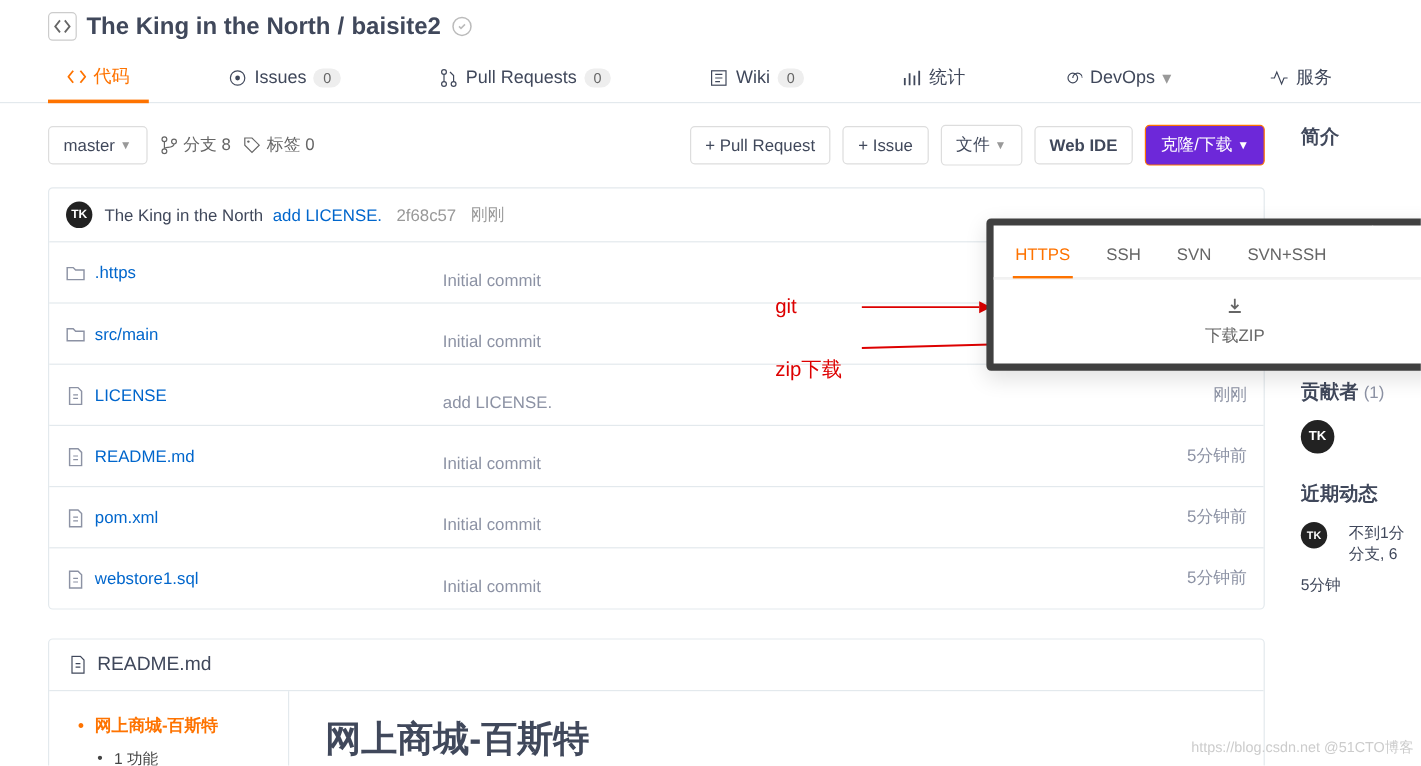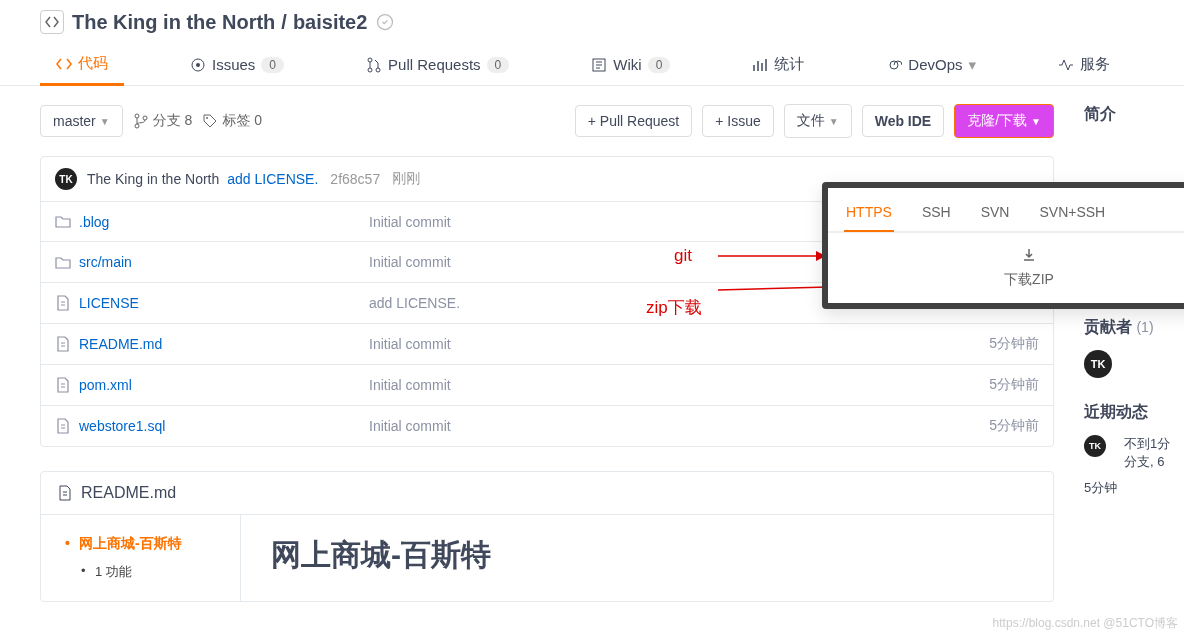--- a/index.html
+++ b/index.html
@@ -12,35 +12,35 @@
 .watch-btn { margin-left: auto; border: 1px solid #ddd; border-radius: 4px 0 0 4px; padding: 6px 12px; display: flex; align-items: center; gap: 6px; color: #444; background: #fff; cursor: pointer; }
 .tabs { display: flex; border-bottom: 1px solid #e3e9ed; padding: 0 40px; gap: 50px; }
 .tab { display: flex; align-items: center; gap: 6px; padding: 10px 16px; color: #40485b; cursor: pointer; font-size: 15px; }
 .tab.active { color: #fe7300; border-bottom: 3px solid #fe7300; margin-bottom: -1px; }
 .tab .count { background: #eee; border-radius: 10px; padding: 1px 8px; font-size: 12px; color: #666; }
 .main { display: flex; padding: 18px 0 0 40px; }
 .left { flex: 1; min-width: 0; }
 .right { width: 130px; padding-left: 30px; }
 .toolbar { display: flex; align-items: center; gap: 10px; margin-bottom: 18px; }
 .btn { border: 1px solid #ddd; border-radius: 4px; padding: 7px 12px; background: #fff; color: #40485b; cursor: pointer; font-size: 14px; display: flex; align-items: center; gap: 4px; }
-.btn-orange { background: #d946ef; border-color: #fe7300; color: #fff; }
+.btn-orange { background: #6d28d9; border-color: #fe7300; color: #fff; }
 .branch-info { display: flex; align-items: center; gap: 4px; color: #666; font-size: 14px; }
 .spacer { flex: 1; }
 .file-table { border: 1px solid #e3e9ed; border-radius: 4px; }
 .commit-row { display: flex; align-items: center; padding: 11px 14px; border-bottom: 1px solid #e3e9ed; }
 .avatar { width: 22px; height: 22px; border-radius: 50%; background: #222; color: #fff; font-size: 10px; font-weight: bold; display: flex; align-items: center; justify-content: center; margin-right: 10px; }
 .commit-author { color: #40485b; margin-right: 8px; }
 .commit-msg { color: #06c; }
 .commit-hash { color: #999; margin-left: 12px; }
 .file-row { display: flex; align-items: center; padding: 11px 14px; border-bottom: 1px solid #e3e9ed; }
 .file-row:last-child { border-bottom: none; }
 .file-icon { color: #8c92a4; margin-right: 8px; width: 16px; }
 .file-name { color: #06c; width: 290px; }
 .file-name .main-part { color: #06c; }
-.file-msg { color: #8c92a4; flex: 1; }
+.file-msg { color: #8c92a4; flex: 1; margin-top: 12px; }
 .file-time { color: #8c92a4; }
 .readme-box { border: 1px solid #e3e9ed; border-radius: 4px; margin-top: 24px; }
 .readme-header { padding: 12px 16px; border-bottom: 1px solid #e3e9ed; display: flex; align-items: center; gap: 8px; color: #40485b; font-size: 16px; }
 .readme-body { display: flex; }
 .toc { width: 200px; padding: 16px 8px 16px 24px; border-right: 1px solid #e3e9ed; }
 .toc-item { color: #fe7300; font-weight: 600; padding: 4px 0 6px 14px; position: relative; font-size: 14px; }
 .toc-item::before { content: "•"; position: absolute; left: 0; color: #fe7300; }
 .toc-sub { color: #444; font-size: 13px; padding: 4px 0 4px 30px; position: relative; }
 .toc-sub::before { content: "•"; position: absolute; left: 16px; }
 .readme-content { padding: 20px 30px; }
@@ -181,21 +181,21 @@
         <span class="commit-author">The King in the North</span>
         <span class="commit-msg">add LICENSE.</span>
         <span class="commit-hash">2f68c57</span>
         <span class="commit-hash">刚刚</span>
       </div>
       <div id="file-rows">
           <div class="file-row">
             <span class="file-icon"><svg class="ic" viewBox="0 0 16 16">
                 <path d="M1 3h5l2 2h7v8H1z" fill="none" stroke="currentColor" stroke-width="1.2"></path>
               </svg></span>
-            <span class="file-name">.blog</span>
+            <span class="file-name">.https</span>
             <span class="file-msg">Initial commit</span>
             <span class="file-time"></span>
           </div>
           <div class="file-row">
             <span class="file-icon"><svg class="ic" viewBox="0 0 16 16">
                 <path d="M1 3h5l2 2h7v8H1z" fill="none" stroke="currentColor" stroke-width="1.2"></path>
               </svg></span>
             <span class="file-name">src/<span class="main-part">main</span></span>
             <span class="file-msg">Initial commit</span>
             <span class="file-time"></span>
@@ -297,21 +297,21 @@
     <div class="clone-tab">SVN+SSH</div>
   </div>
   <div class="zip-row">
     <svg class="ic" viewBox="0 0 16 16">
         <path d="M8 2v8m-3-3l3 3 3-3M3 13h10" fill="none" stroke="currentColor" stroke-width="1.5"></path>
       </svg>
     <span>下载ZIP</span>
   </div>
 </div>
 
-<div class="annotation" style="top:246px;left:674px;text-align:center;">git</div>
+<div class="annotation" style="top:246px;left:646px;text-align:center;">git</div>
 <div class="annotation" style="top:296px;left:646px;">zip下载</div>
 <svg class="arrow" style="top:248px;left:718px;" width="110" height="16">
     <line x1="0" y1="8" x2="98" y2="8" stroke="#d00" stroke-width="1.5"></line>
     <polygon points="98,3 108,8 98,13" fill="#d00"></polygon>
   </svg>
 <svg class="arrow" style="top:276px;left:718px;" width="160" height="20">
     <line x1="0" y1="14" x2="148" y2="10" stroke="#d00" stroke-width="1.5"></line>
     <polygon points="148,5 158,10 148,15" fill="#d00"></polygon>
   </svg>
 

